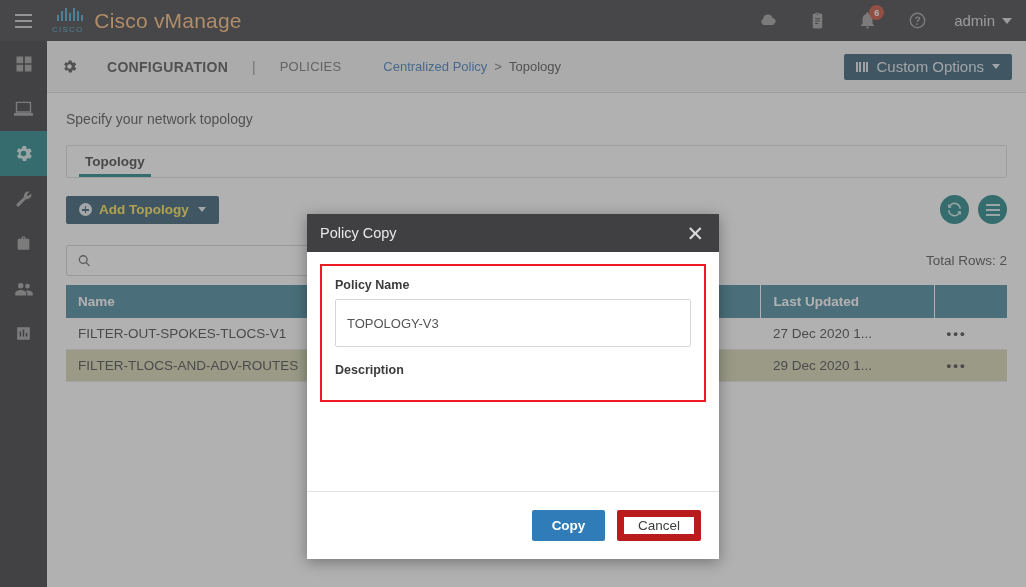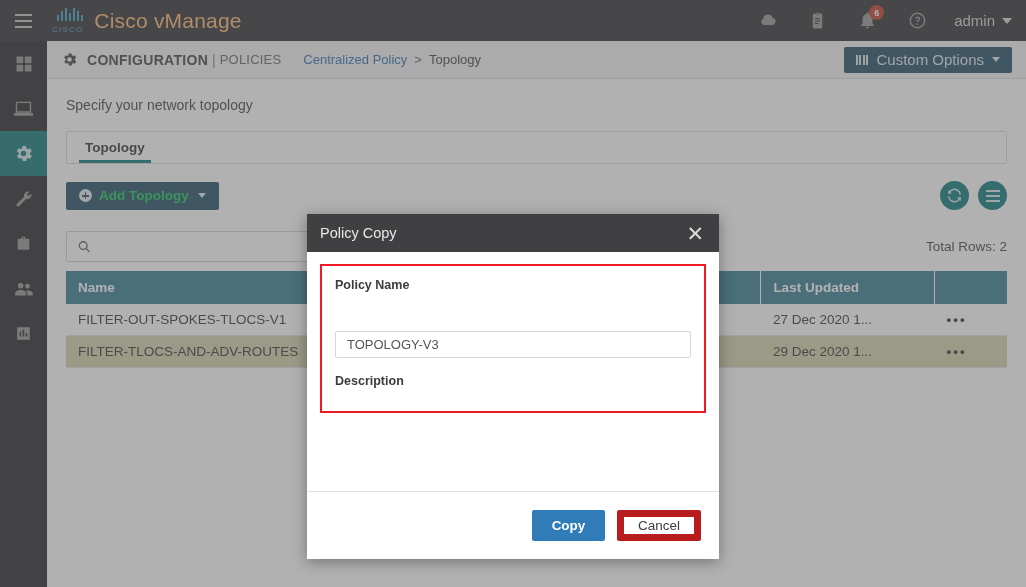--- a/index.html
+++ b/index.html
@@ -71,22 +71,22 @@
   .side-item svg { fill: #9a9a9a; }
   .side-item.active { background: #177e7e; }
   .side-item.active svg { fill: #d6e8e8; }
 
   
   .page {
     position: absolute; top: 41px; left: 47px; width: 979px; height: 546px;
     background: #ffffff;
   }
   .page-header {
-    height: 38px; background: #f3f3f3; border-bottom: 1px solid #dcdcdc;
-    display: flex; align-items: center; padding: 0 14px;
+    height: 52px; background: #f3f3f3; border-bottom: 1px solid #dcdcdc;
+    display: flex; align-items: center; padding: 0 14px; gap: 20px;
   }
   .ph-gear { margin-right: 9px; display: flex; align-items: center; }
   .ph-gear svg { fill: #4a4a4a; }
   .ph-title { font-size: 14px; font-weight: bold; color: #4a4a4a; letter-spacing: .3px; }
   .ph-sep { font-size: 14px; color: #8c8c8c; margin: 0 4px; }
   .ph-sub { font-size: 13px; color: #6d6d6d; letter-spacing: .2px; }
   .breadcrumb { margin-left: 22px; font-size: 13px; display: flex; align-items: center; gap: 7px; }
   .bc-link { color: #3a78b5; cursor: pointer; }
   .bc-arrow { color: #6d6d6d; }
   .bc-current { color: #4a4a4a; }
@@ -115,21 +115,21 @@
     color: #5a5a5a; cursor: pointer; position: relative;
   }
   .tab.active { font-weight: bold; color: #3a3a3a; }
   .tab.active::after {
     content: ""; position: absolute; left: 12px; right: 12px; bottom: 0;
     height: 3px; background: #157d7d;
   }
 
   .toolbar { margin-top: 17px; display: flex; align-items: center; }
   .add-topology {
-    background: #2a5468; color: #22c55e; border: none; height: 28px;
+    background: #2a5468; color: #fde047; border: none; height: 28px;
     padding: 0 13px; font-size: 13.5px; border-radius: 2px;
     display: flex; align-items: center; gap: 7px; cursor: pointer;
     font-weight: bold; font-family: "Liberation Sans", sans-serif;
   }
   .plus-circle {
     width: 13px; height: 13px; border-radius: 50%; background: #e3eaee;
     position: relative; flex: none;
   }
   .plus-circle::before, .plus-circle::after {
     content: ""; position: absolute; background: #2a5468;
@@ -201,23 +201,23 @@
   .modal-close {
     margin-left: auto; color: #dadada; font-size: 21px; line-height: 1;
     cursor: pointer; font-weight: 300; padding: 0 2px;
   }
   .modal-body { flex: 1; padding: 12px 13px 0 13px; }
   .red-box { border: 2px solid #ee1b24; padding: 12px 13px 16px 13px; }
   .field-label {
     font-size: 12.5px; font-weight: bold; color: #3c3c3c; margin-bottom: 7px;
   }
   .text-input {
-    width: 100%; height: 27px; border: 1px solid #d6d6d6; border-radius: 2px;
+    width: 100%; height: 48px; border: 1px solid #d6d6d6; border-radius: 2px;
     padding: 0 11px; font-size: 13px; color: #555;
-    font-family: "Liberation Sans", sans-serif; outline: none; background: #fff; margin-top: 32px;
+    font-family: "Liberation Sans", sans-serif; outline: none; background: #fff;
   }
   .spacer-16 { height: 16px; }
   .text-area {
     width: 100%; height: 79px; border: 1px solid #7fb4dd; border-radius: 2px;
     padding: 8px 11px; font-size: 13px; color: #555; resize: none;
     font-family: "Liberation Sans", sans-serif; outline: none;
     line-height: 19px; background: #fff;
   }
   .modal-footer {
     flex: none; border-top: 1px solid #e2e2e2; height: 68px;

